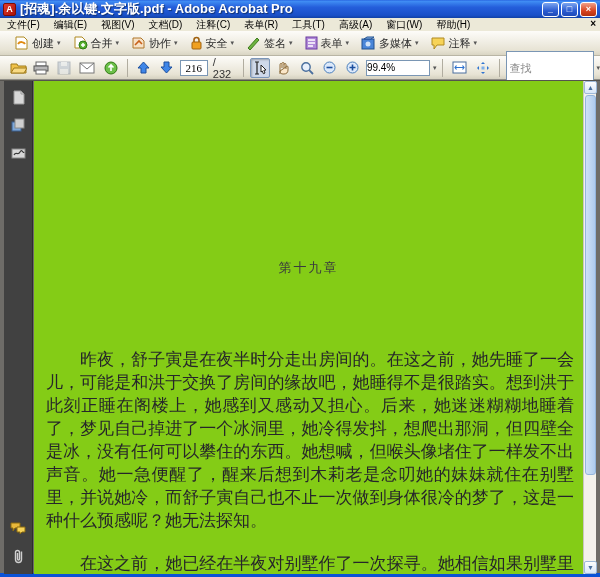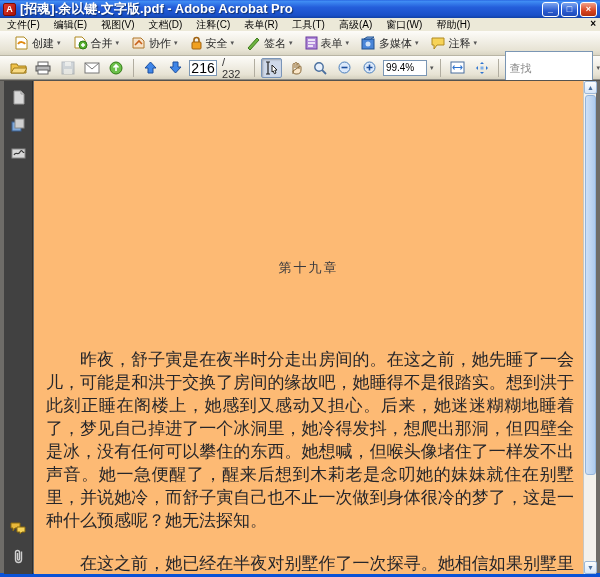--- a/index.html
+++ b/index.html
@@ -29,31 +29,31 @@
     display:flex; align-items:center; padding-left:10px; gap:4px; }
   .task-btn { display:flex; align-items:center; gap:3px; padding:2px 4px; border-radius:2px; font-size:11px; color:#2a2a2a; }
   .caret { font-size:7px; color:#555; }
   #navbar { position:absolute; left:-4px; top:56px; width:600px; height:24px;
     background:linear-gradient(180deg,#fdfcf9,#e7e3d4 80%,#d5d1c0); border-bottom:1px solid #8f8d86;
     display:flex; align-items:center; padding-left:8px; gap:3px; font-size:11px; }
   .tool-btn { width:22px; height:20px; display:flex; align-items:center; justify-content:center; border-radius:2px; }
   .tool-btn.pressed { background:#cfd9ea; border:1px solid #7a95b8; box-shadow:inset 1px 1px 2px rgba(0,0,0,.25); }
   .tool-btn.disabled { opacity:.4; }
   .sep { width:1px; height:18px; background:#b1ada0; margin:0 3px; }
-  .numbox { width:28px; height:16px; border:1px solid #7a96b4; background:#fff; font-size:14px; text-align:center; font-family:Liberation Sans, sans-serif; }
+  .numbox { width:28px; height:16px; border:1px solid #7a96b4; background:#fff; font-size:11px; text-align:center; font-family:Liberation Serif, serif; }
   .pagetotal { color:#333; margin:13px 2px; }
-  .zoombox { width:44px; height:16px; border:1px solid #7a96b4; background:#fff; font-size:10px; text-align:center; padding-right:10px; }
+  .zoombox { width:64px; height:16px; border:1px solid #7a96b4; background:#fff; font-size:10px; text-align:left; padding-right:10px; }
   .findbox { width:88px; height:20px; border:1px solid #7a96b4; background:#fff; font-size:11px; padding:16px 3px; color:#555; }
   .findbox::placeholder { color:#8a8a8a; }
   
   #docarea { position:absolute; left:-4px; top:80px; width:600px; height:493px; background:#6e6c68; border-top:1px solid #55534f; }
   #navpane { position:absolute; left:4px; top:0; width:29px; height:493px; background:#414141; border-right:1px solid #2d2d2d; display:flex; flex-direction:column; align-items:center; padding-top:6px; }
   .npicon { width:18px; height:20px; margin-bottom:8px; display:flex; align-items:center; justify-content:center; }
   .npspacer { flex:1; }
-  #page { position:absolute; left:34px; top:0; width:549px; height:493px; background:#fdba74; overflow:hidden; }
+  #page { position:absolute; left:34px; top:0; width:549px; height:493px; background:#84cc16; overflow:hidden; }
   #page .chapter { margin-top:178px; text-align:center; font-family:"DejaVu Serif","Liberation Serif",serif; font-size:13px; color:#3a3a3e; letter-spacing:2px; }
   #page .para { margin:0 9px 0 12px; font-family:"DejaVu Serif","Liberation Serif",serif; font-size:17px; line-height:23px; color:#26262a; text-align:justify; text-indent:2em; }
   #page .para.first { margin-top:71px; }
   #page .para.second { margin-top:20px; }
   
   #vscroll { position:absolute; right:4px; top:0; width:13px; height:493px; background:#f3f1ec; border-left:1px solid #c9c7c0; }
   .sbtn { position:absolute; left:0; width:13px; height:13px; background:linear-gradient(180deg,#fdfdfd,#d8e6f8); border:1px solid #9db8d8; border-radius:2px; font-size:7px; color:#4a6f9e; text-align:center; line-height:11px; }
   .sbtn.up { top:0; } .sbtn.down { bottom:0; }
   .sthumb { position:absolute; left:1px; top:14px; width:11px; height:380px; background:linear-gradient(90deg,#cfe0f5,#aecbee); border:1px solid #93b4dc; border-radius:3px; }
   svg { display:block; }

